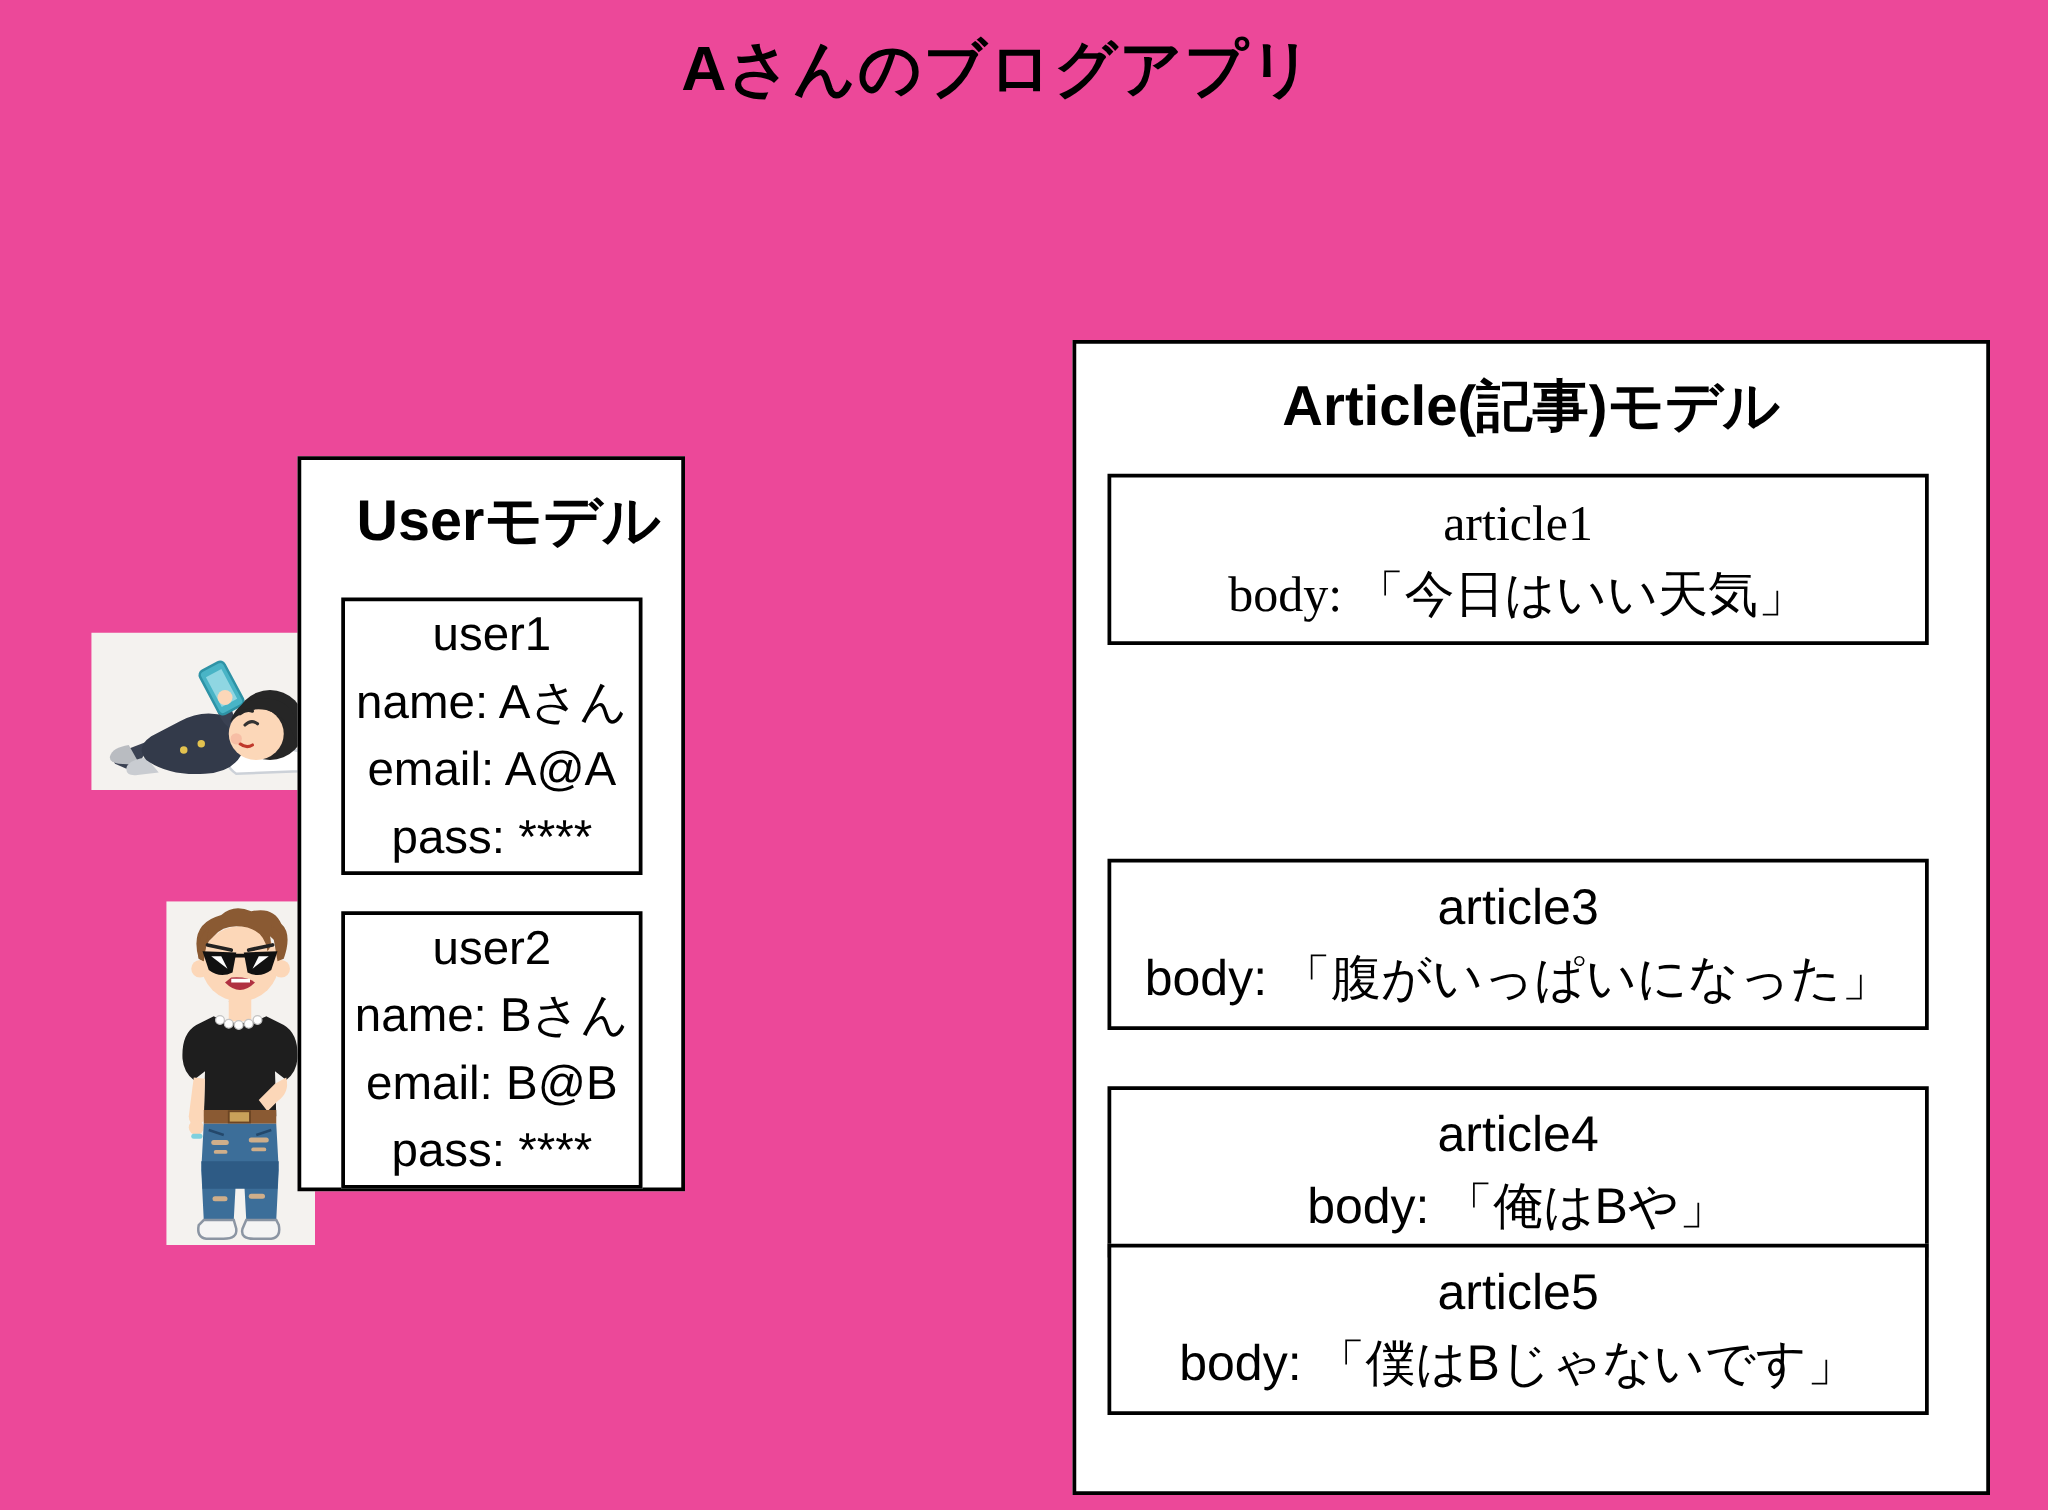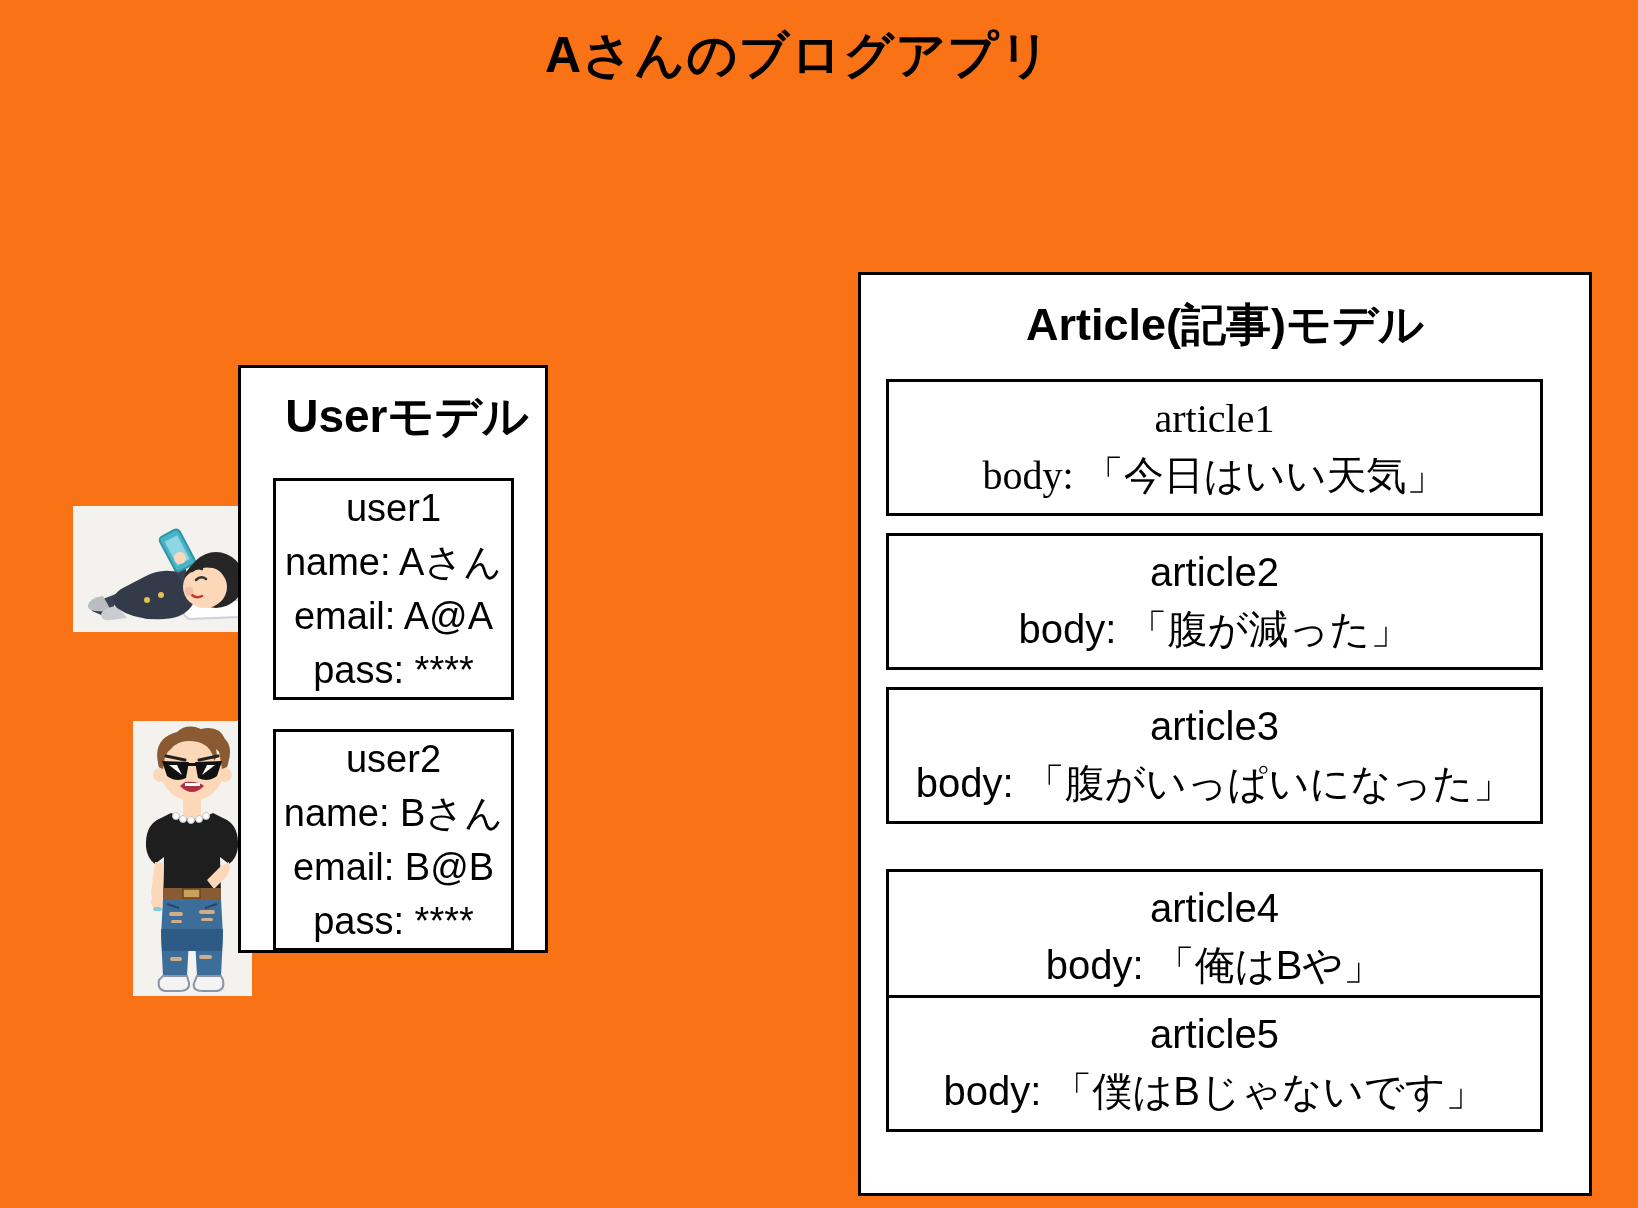--- a/index.html
+++ b/index.html
@@ -1,21 +1,21 @@
 <!DOCTYPE html>
 <html><head>
 <meta charset="utf-8">
 <style>
   * { box-sizing: border-box; }
   html, body { margin: 0; padding: 0; background: #ffffff; }
   .canvas {
     position: relative;
     width: 1638px;
     height: 1208px;
-    background: #f97316;
+    background: #ec4899;
     color: #000;
     font-family: "Liberation Sans", "DejaVu Sans", sans-serif;
     overflow: hidden;
   }
   .main-title {
     position: absolute;
     left: 545px;
     top: 22px;
     margin: 0;
     font-size: 50px;
@@ -192,24 +192,20 @@
   </section>
 
   <section class="model-box article-model">
     <h2 class="model-title">Article(記事)モデル</h2>
 
     <div class="record article-record article-record-1">
       <div class="record-line">article1</div>
       <div class="record-line">body: 「今日はいい天気」</div>
     </div>
 
-    <div class="record article-record article-record-2">
-      <div class="record-line">article2</div>
-      <div class="record-line">body: 「腹が減った」</div>
-    </div>
 
     <div class="record article-record article-record-3">
       <div class="record-line">article3</div>
       <div class="record-line">body: 「腹がいっぱいになった」</div>
     </div>
 
     <div class="record article-record article-record-4">
       <div class="record-line">article4</div>
       <div class="record-line">body: 「俺はBや」</div>
     </div>

